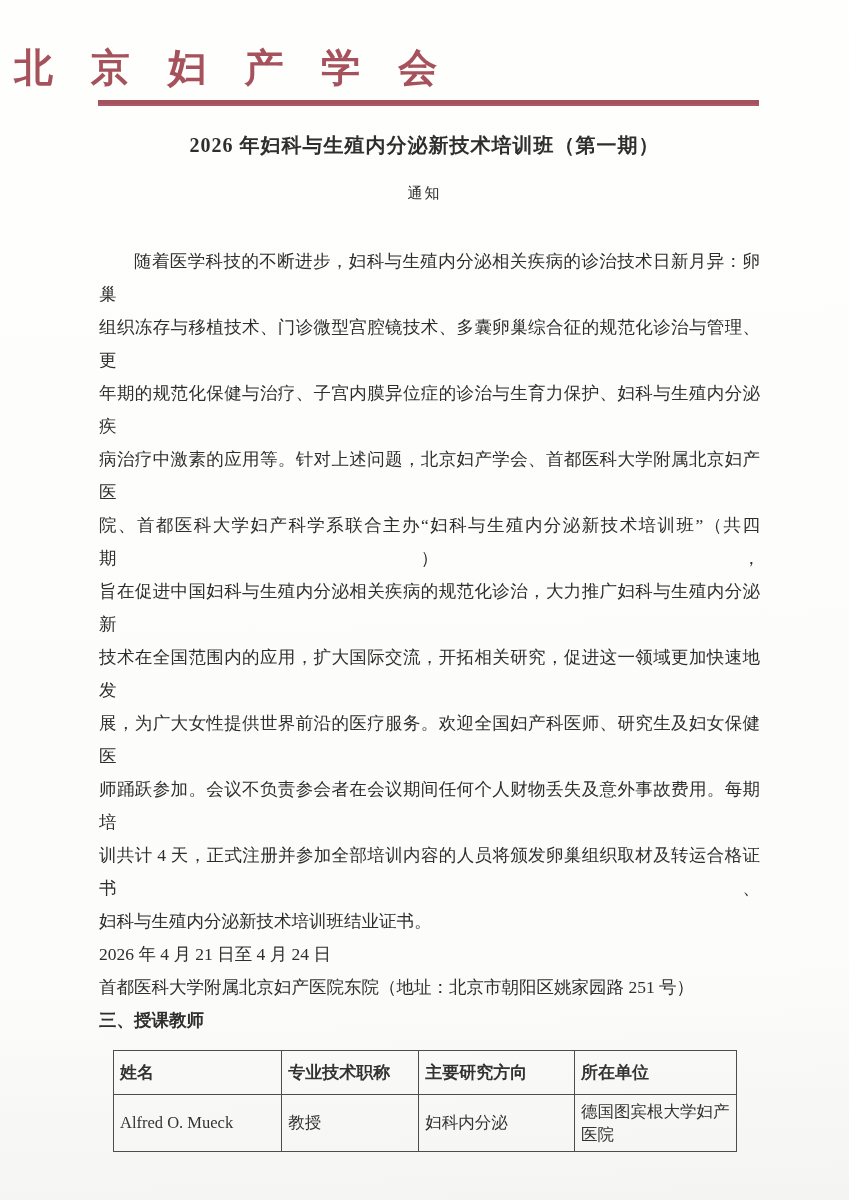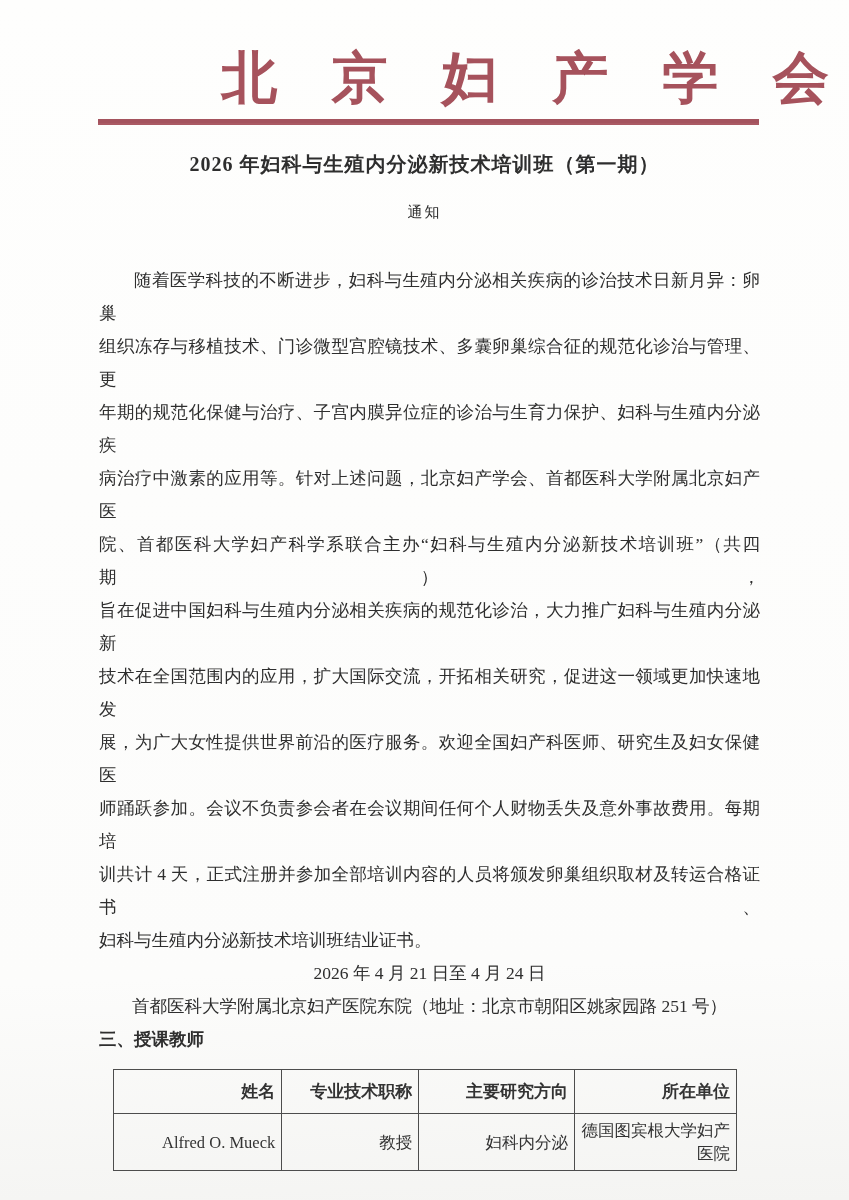--- a/index.html
+++ b/index.html
@@ -9,24 +9,24 @@
     width: 849px;
     height: 1200px;
     margin: 0 auto;
     background: linear-gradient(178deg, #fefefd 0%, #fcfcfb 80%, #f4f4f2 100%);
     font-family: "Liberation Serif", "DejaVu Serif", serif;
     color: #2e2e2e;
     overflow: hidden;
   }
   .org-title {
     padding-top: 46px;
-    text-align: right;
+    text-align: left;
     color: #a6525c;
     font-weight: bold;
-    font-size: 56px;
+    font-size: 39px;
     line-height: 1.15;
     letter-spacing: 0.36em;
     text-indent: 0.36em;
     white-space: nowrap;
   }
   .double-rule {
     margin: 9px 90px 0 98px;
     height: 3px;
     border-top: 4px solid #a4535e;
     border-bottom: 2px solid #aa5a64;
@@ -50,33 +50,33 @@
     line-height: 33px;
   }
   .body-text { margin-top: 42px; }
   .body-line {
     text-align: justify;
     text-align-last: justify;
   }
   .body-line.first-line { text-indent: 35px; }
   .body-line.last-line { text-align-last: left; }
   .sec-heading { font-weight: bold; }
-  .sec-content { text-align: center; }
+  .sec-content { text-align: left; }
   .teacher-table-wrap { margin: 13px 0 0 14px; }
   table.teacher-table {
     width: 624px;
     border-collapse: collapse;
     table-layout: fixed;
     font-size: 16.5px;
     line-height: 23px;
     color: #333;
   }
   .teacher-table th, .teacher-table td {
     border: 1.5px solid #4d4d4d;
-    text-align: right;
+    text-align: left;
     vertical-align: middle;
     padding: 5px 6px;
     font-weight: normal;
   }
   .teacher-table thead th {
     height: 44px;
     font-weight: bold;
     font-size: 17px;
   }
   .teacher-table tbody td { height: 46px; }

